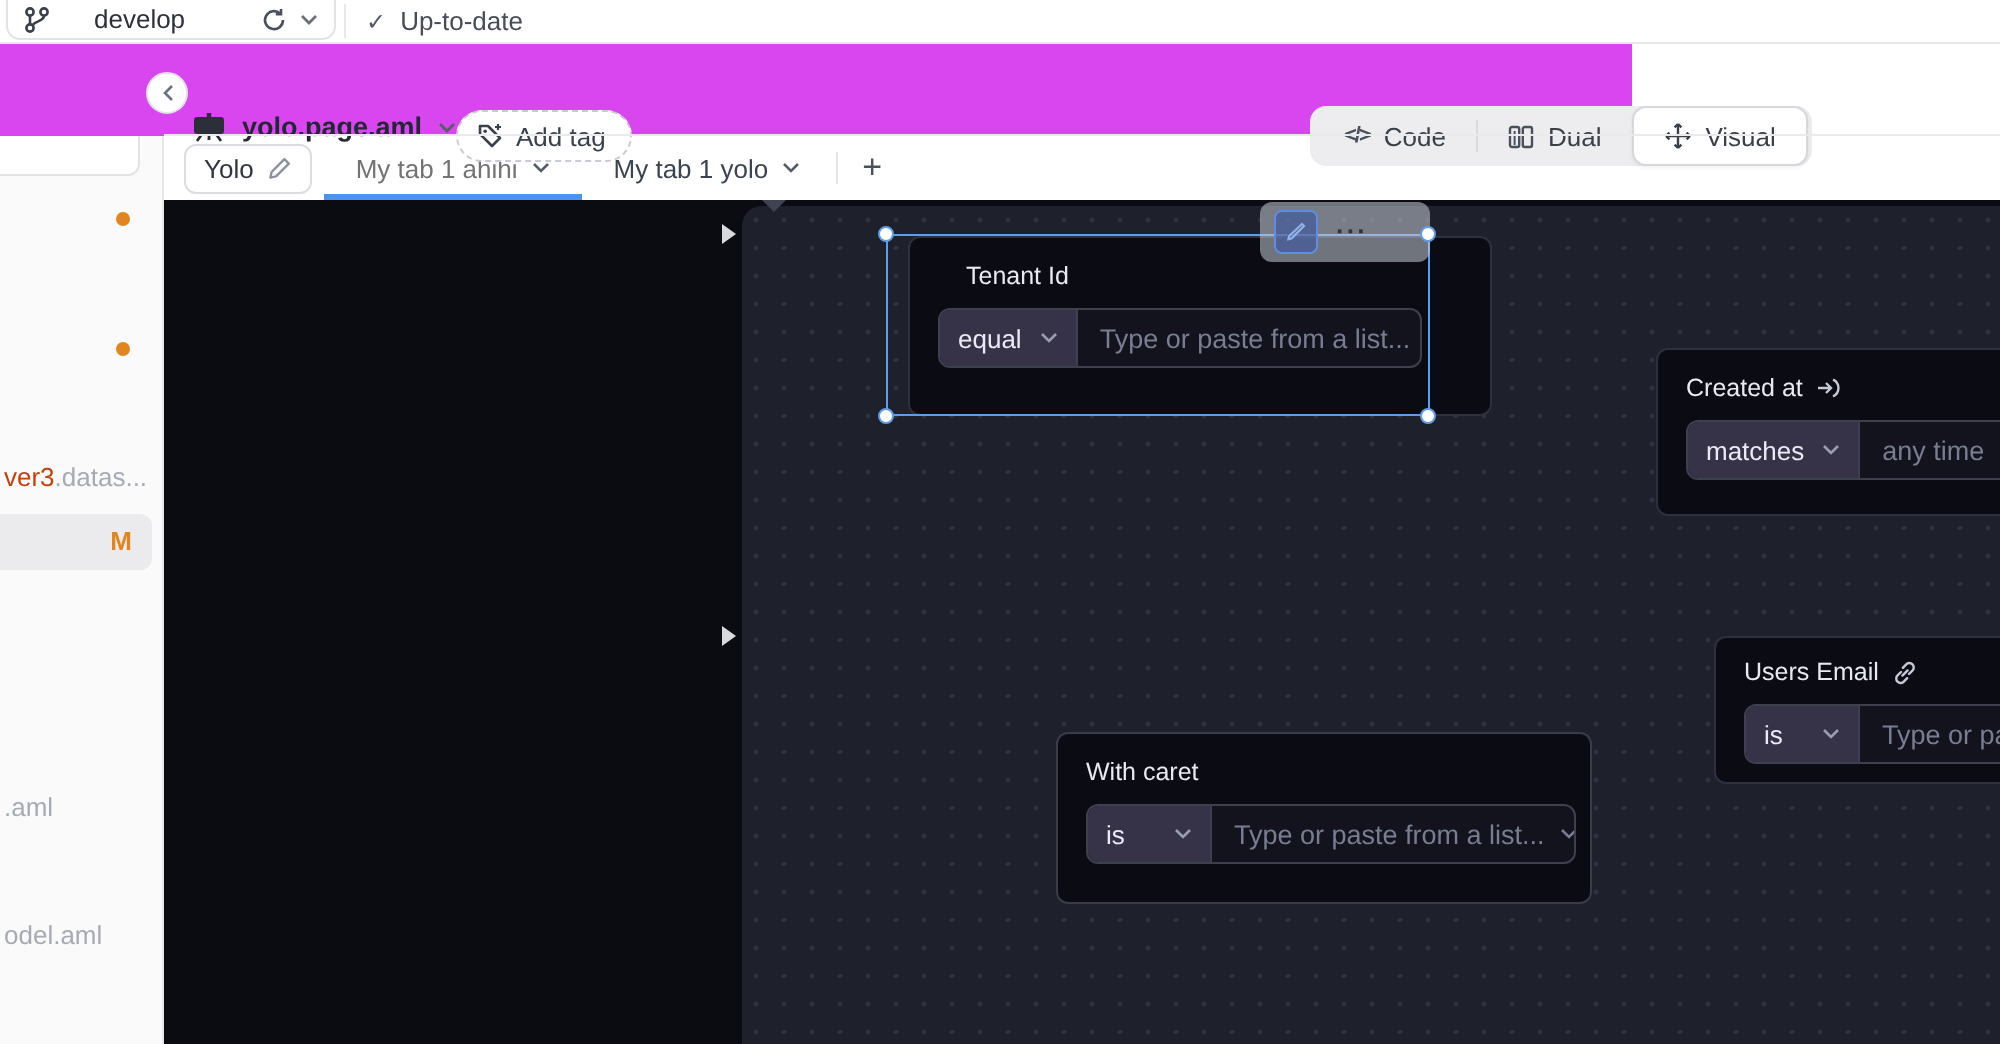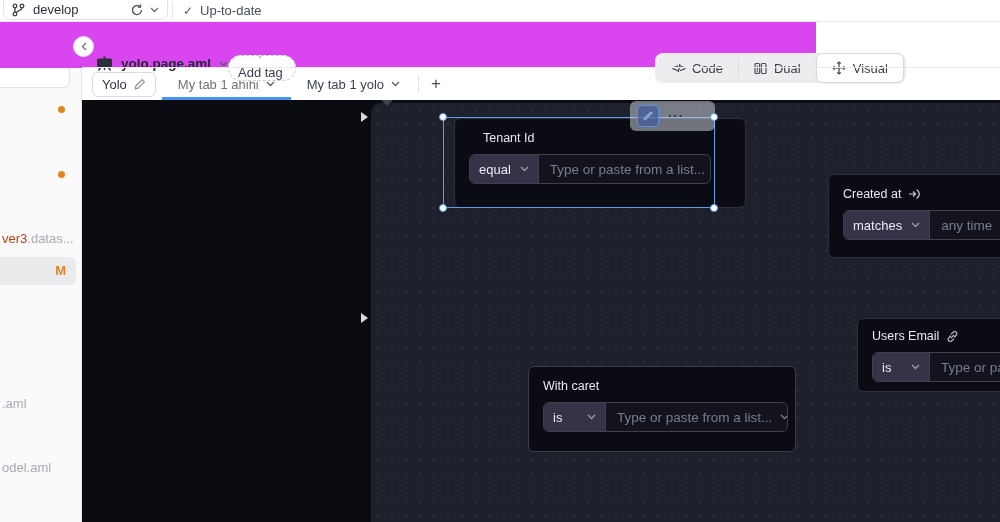--- a/index.html
+++ b/index.html
@@ -3,32 +3,32 @@
 <meta charset="utf-8">
 <style>
   * { box-sizing: border-box; margin: 0; padding: 0; }
   html,body { width:1000px; height:522px; }
   body { font-family:"Liberation Sans", sans-serif; background:#fff; overflow:hidden; }
   .app { position:relative; width:1000px; height:522px; overflow:hidden; background:#fff; }
 
   
   .topbar { position:absolute; left:0; top:0; width:1000px; height:22px; background:#fff; border-bottom:1px solid #e8e8ec; z-index:30; }
   .branch-box { position:absolute; left:3px; top:-7px; width:165px; height:27px; border:1px solid #e2e2e8; border-radius:7px; background:#fff; display:flex; align-items:center; padding:6px 8px 0 8px; }
-  .branch-label { font-size:13px; color:#2b3039; margin-left:8px; flex:1; }
+  .branch-label { font-size:13px; color:#2b3039; margin-left:22px; flex:1; }
   .topbar-divider { position:absolute; left:172px; top:2px; width:1px; height:17px; background:#e8e8ec; }
   .status { position:absolute; left:183px; top:0; height:21px; display:flex; align-items:center; gap:7px; font-size:13px; color:#474d58; }
   .check { color:#565c68; font-size:12px; }
 
   
   .header-row { position:absolute; left:0; top:22px; width:816px; height:46px; background:#d946ef; z-index:20; }
   .header-border { position:absolute; left:82px; top:67px; width:918px; height:1px; background:#eaeaed; z-index:21; }
   .file-icon { width:17px; height:15px; }
   .file-name { font-size:13.5px; font-weight:700; color:#232834; }
   .file-group { position:absolute; left:96px; top:34px; display:flex; align-items:center; gap:8px; }
-  .add-tag { position:absolute; left:228px; top:33px; height:26px; padding:0 12px 0 9px; border:1.3px dashed #c8cbd3; border-radius:13px; display:flex; align-items:center; gap:6px; font-size:13px; color:#3a414e; background:#fff;flex-direction:column; }
+  .add-tag { position:absolute; left:228px; top:33px; height:26px; padding:0 12px 0 9px; border:1.3px dashed #c8cbd3; border-radius:13px; display:flex; align-items:center; gap:6px; font-size:13px; color:#3a414e; background:#fff; }
   .collapse-btn { position:absolute; left:73px; top:36px; width:21px; height:21px; border-radius:50%; background:#fff; border:1px solid #e2e2e7; display:flex; align-items:center; justify-content:center; z-index:25; }
   .seg-control { position:absolute; left:655px; top:31px; height:30px; background:#ededf0; border-radius:8px; display:flex; align-items:center; padding:0 2px; }
   .seg { height:30px; display:flex; align-items:center; gap:7px; padding:0 15px; font-size:13px; color:#3a4049; border-radius:7px; }
   .seg-code-glyph { font-size:11px; font-weight:700; color:#4a505c; letter-spacing:-1px; }
   .seg.selected { background:#fff; border:1px solid #d6d6dc; box-shadow:0 1px 2px rgba(0,0,0,0.06); }
   .seg-divider { width:1px; height:16px; background:#d9d9df; }
 
   
   .sidebar { position:absolute; left:0; top:22px; width:82px; height:500px; background:#fafafa; border-right:1px solid #e8e8eb; z-index:10; }
   .add-btn { position:absolute; left:26px; top:14px; display:flex; align-items:center; gap:5px; font-size:13px; color:#3c424d; }

